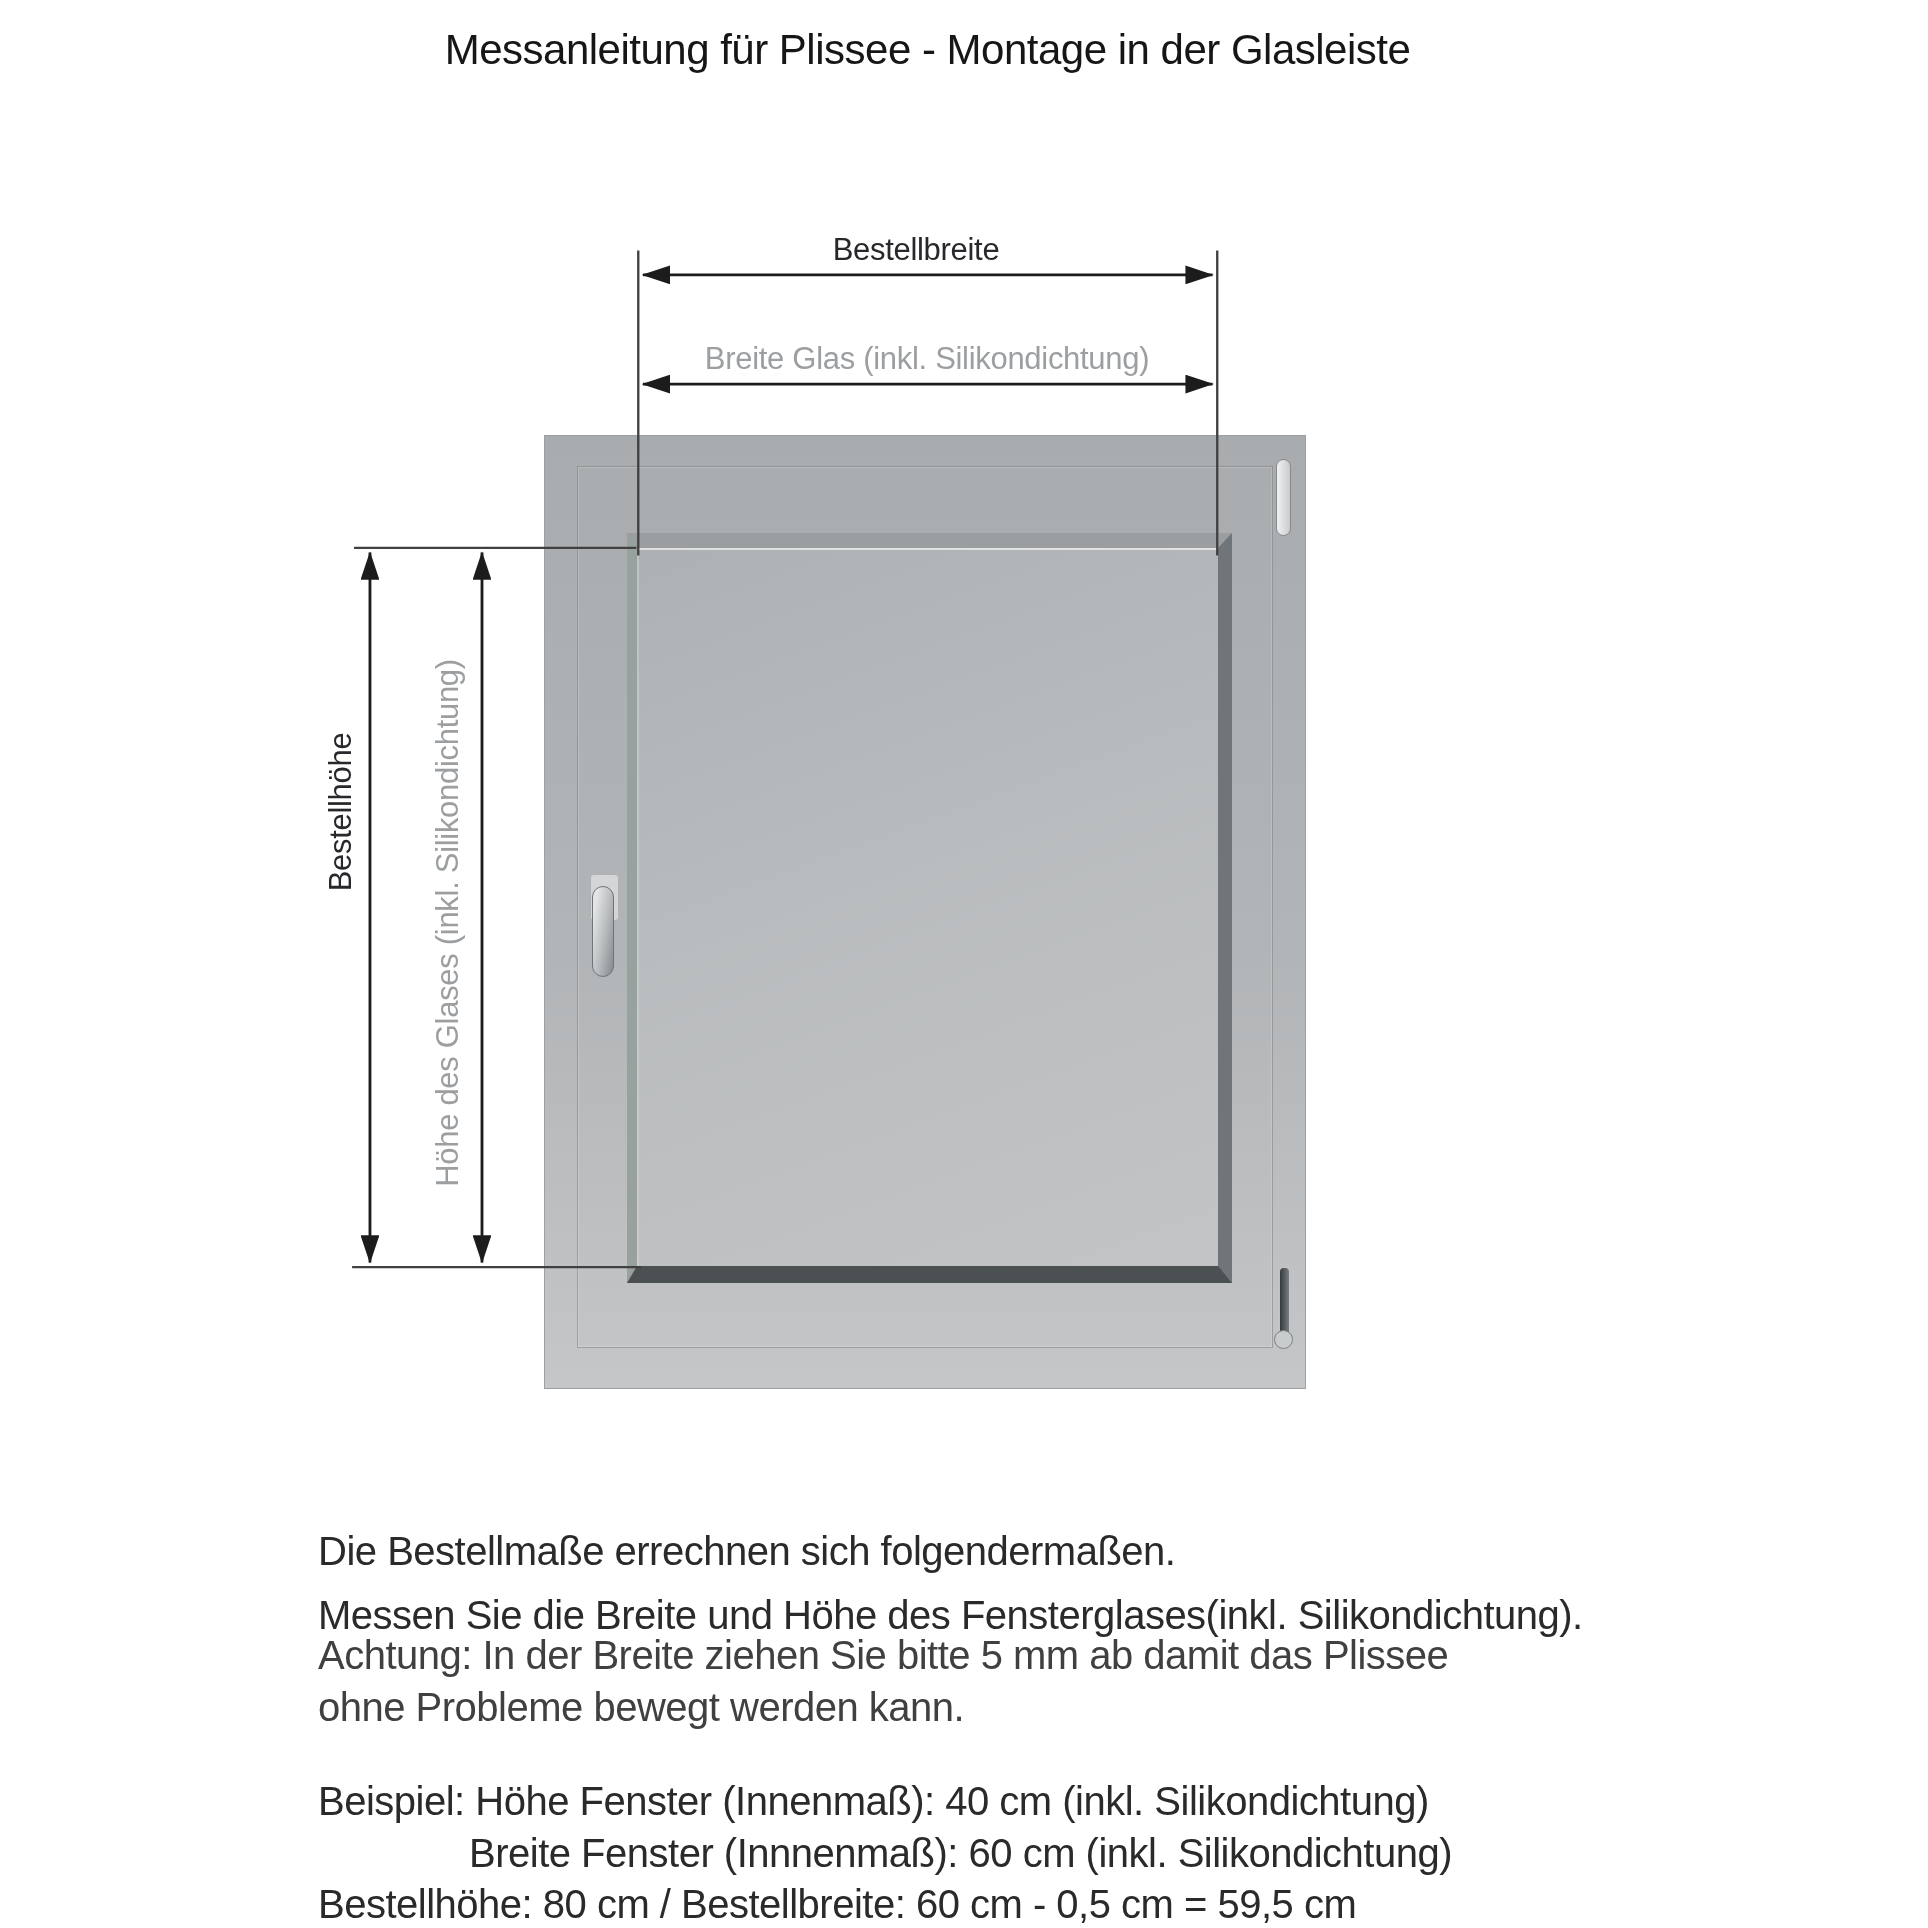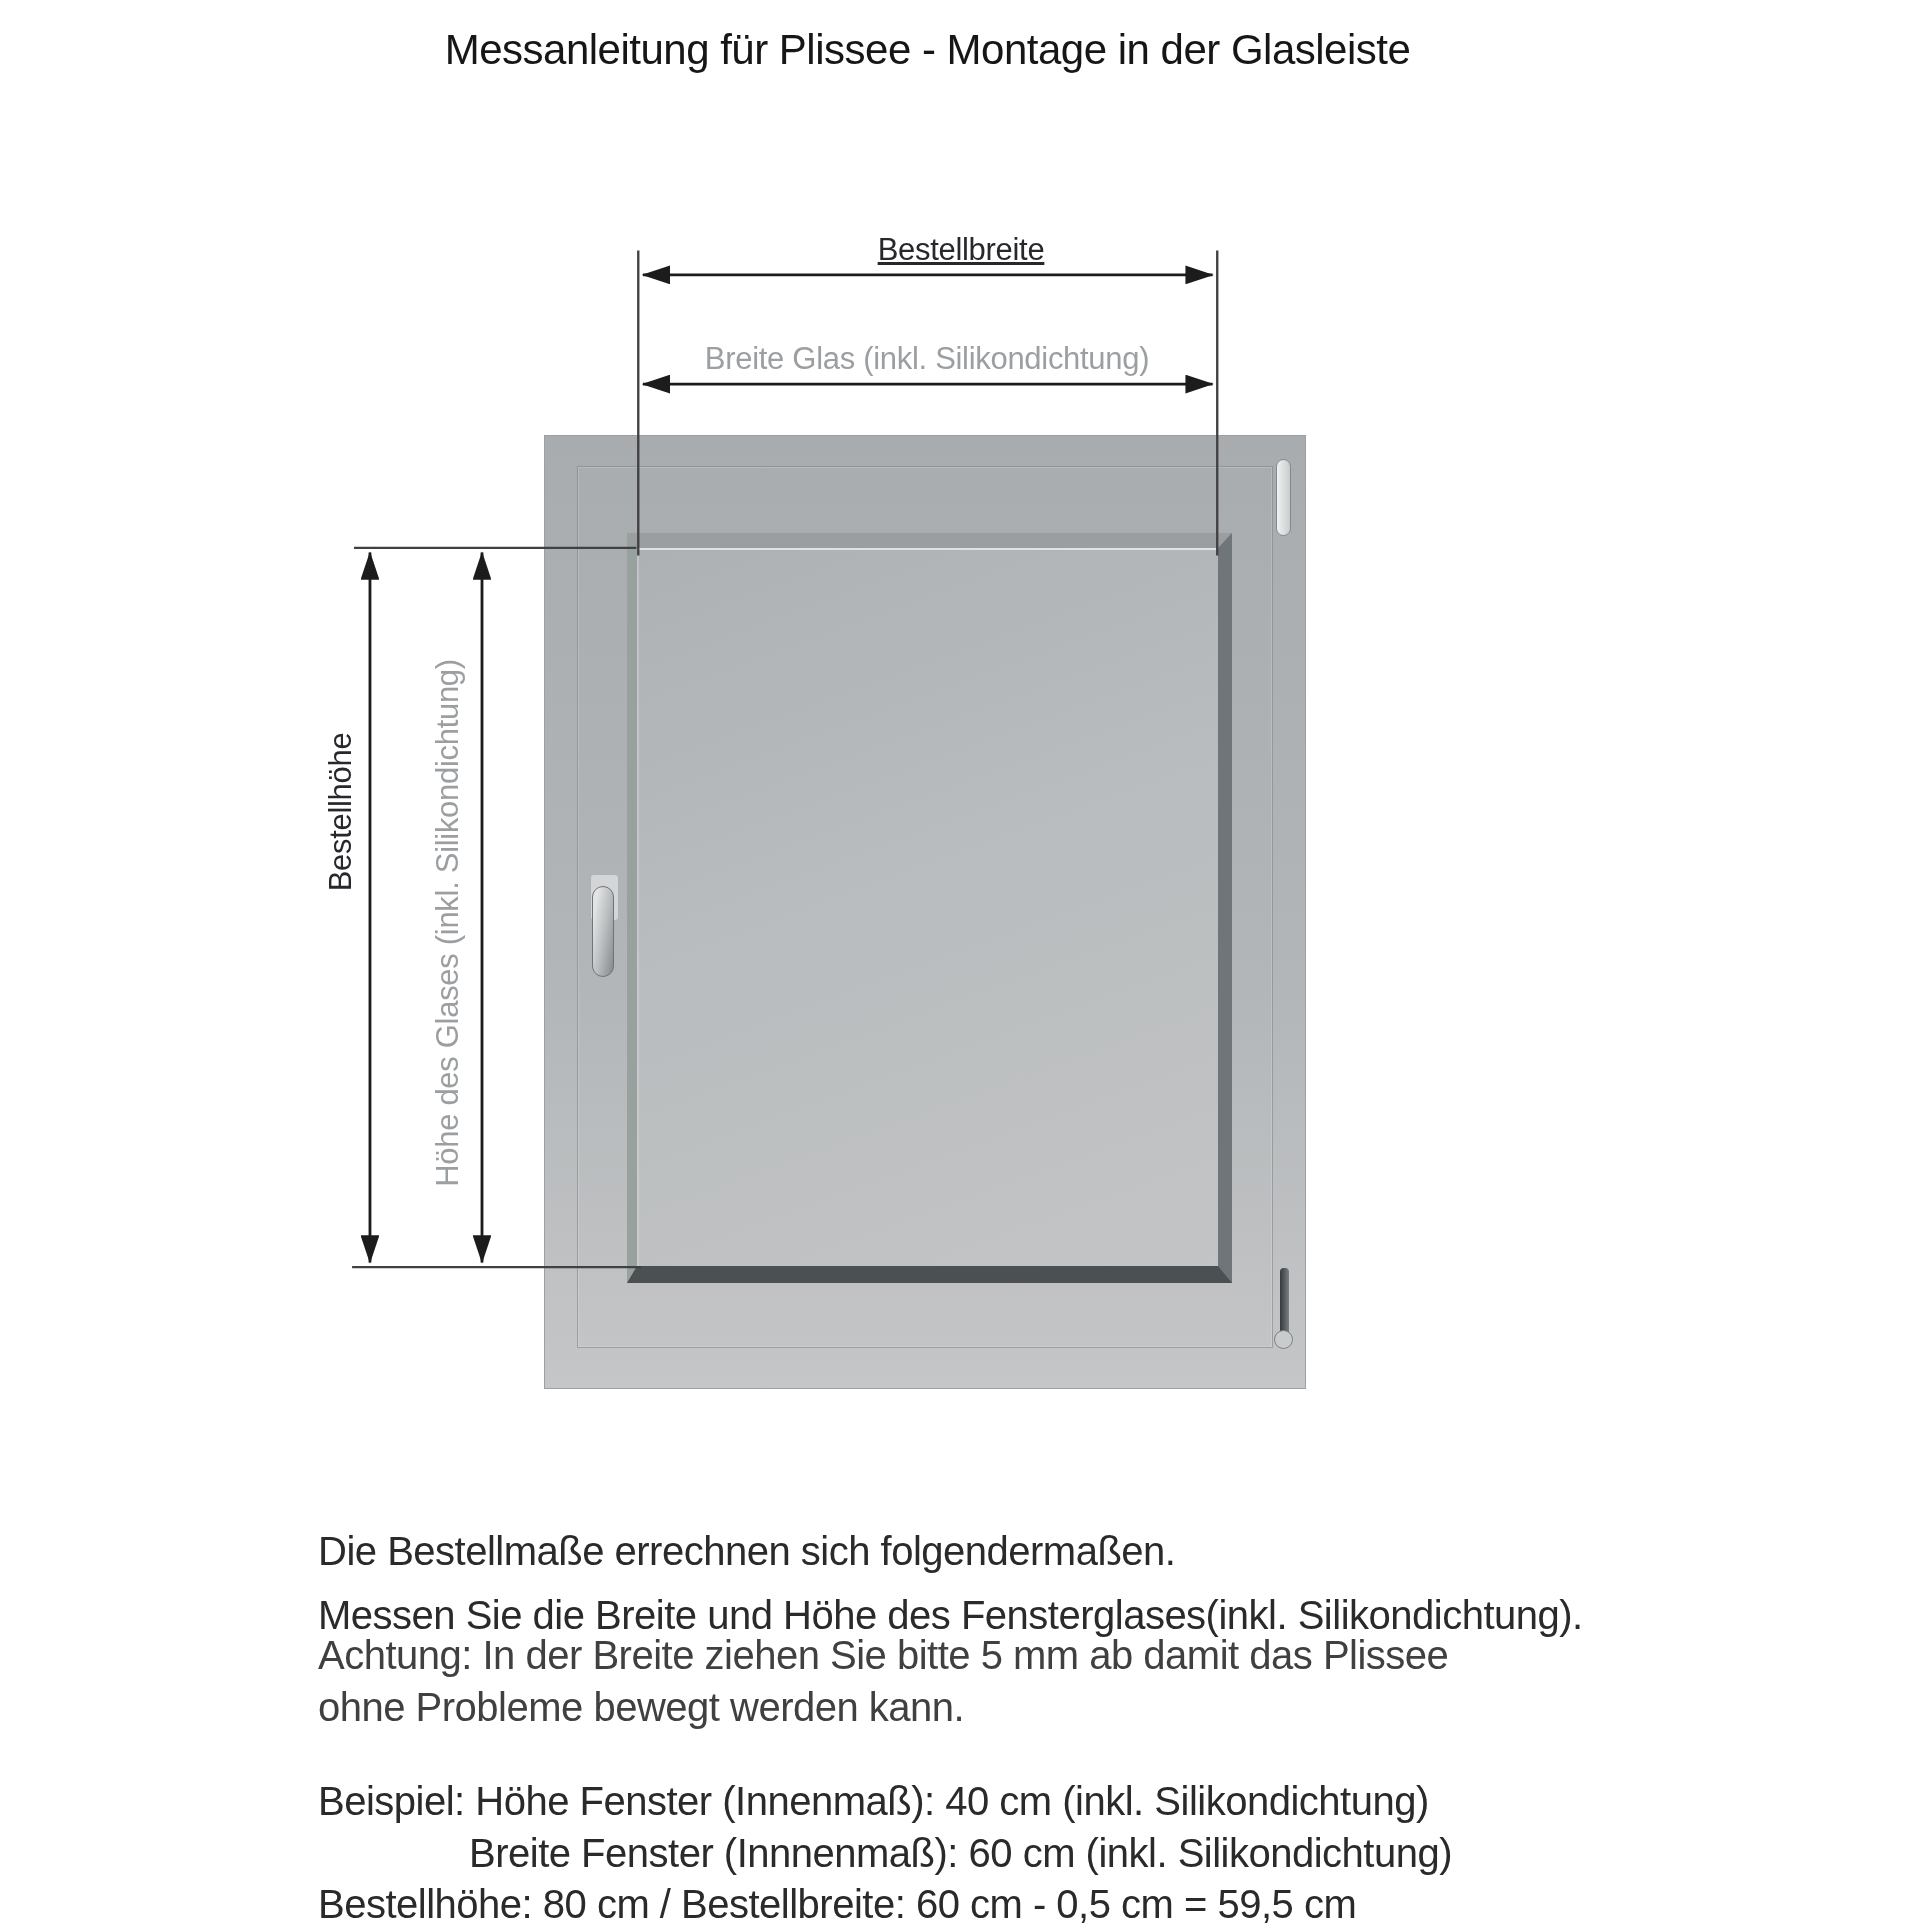--- a/index.html
+++ b/index.html
@@ -75,21 +75,21 @@
   <line x1="678" y1="266" x2="678" y2="590" stroke="#414141" stroke-width="2.5"></line>
   <line x1="1293" y1="266" x2="1293" y2="590" stroke="#414141" stroke-width="2.5"></line>
   <line x1="683" y1="292" x2="1288" y2="292" stroke="#1c1c1c" stroke-width="3" marker-start="url(#ah)" marker-end="url(#ah)"></line>
   <line x1="683" y1="408" x2="1288" y2="408" stroke="#1c1c1c" stroke-width="3" marker-start="url(#ah)" marker-end="url(#ah)"></line>
   <line x1="376" y1="582" x2="676" y2="582" stroke="#414141" stroke-width="2.5"></line>
   <line x1="374" y1="1346" x2="681" y2="1346" stroke="#414141" stroke-width="2.5"></line>
   <line x1="393" y1="587" x2="393" y2="1341" stroke="#1c1c1c" stroke-width="3" marker-start="url(#ah)" marker-end="url(#ah)"></line>
   <line x1="512" y1="587" x2="512" y2="1341" stroke="#1c1c1c" stroke-width="3" marker-start="url(#ah)" marker-end="url(#ah)"></line>
 </svg>
 
-<div class="mlabel h lbl-dark" style="left:961px;top:232px;text-decoration:underline;">Bestellbreite</div>
+<div class="mlabel h lbl-dark" style="left:916px;top:232px;">Bestellbreite</div>
 <div class="mlabel h lbl-gray" style="left:927px;top:341px;">Breite Glas (inkl. Silikondichtung)</div>
 <div class="mlabel v lbl-dark" style="left:341px;top:812px;">Bestellhöhe</div>
 <div class="mlabel v lbl-gray" style="left:448px;top:923px;">Höhe des Glases (inkl. Silikondichtung)</div>
 
 <div class="para" style="top:1529px;">Die Bestellmaße errechnen sich folgendermaßen.</div>
 <div class="para" style="top:1581px;margin-top:12px;">Messen Sie die Breite und Höhe des Fensterglases(inkl. Silikondichtung).</div>
 <div class="para red" style="top:1633px;">Achtung: In der Breite ziehen Sie bitte 5 mm ab damit das Plissee</div>
 <div class="para red" style="top:1685px;">ohne Probleme bewegt werden kann.</div>
 
 <div class="para" style="top:1779px;">Beispiel: Höhe Fenster (Innenmaß): 40 cm (inkl. Silikondichtung)</div>

